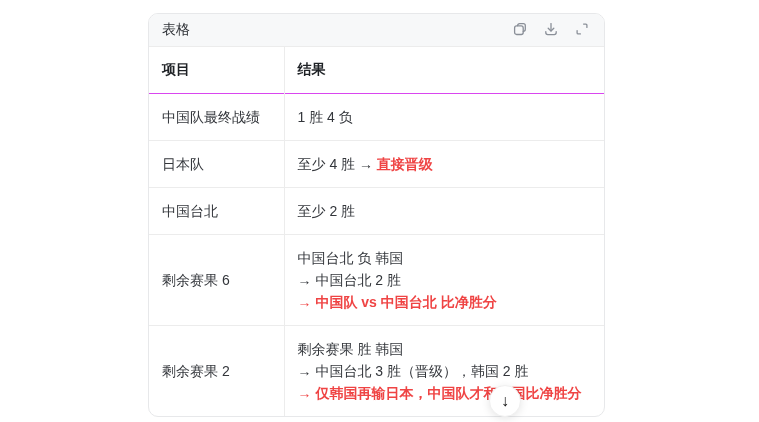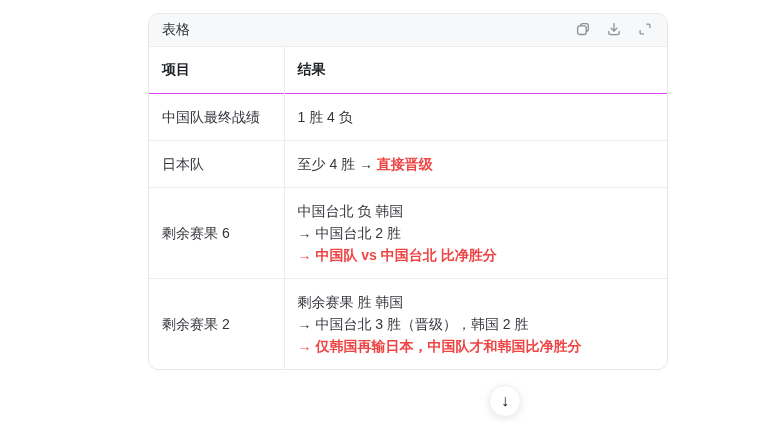--- a/index.html
+++ b/index.html
@@ -10,21 +10,21 @@
     background: #ffffff;
     overflow: hidden;
     font-family: "Liberation Sans", "DejaVu Sans", sans-serif;
   }
   .stage { position: relative; width: 759px; height: 422px; }
 
   .panel {
     position: absolute;
     left: 148px;
     top: 13px;
-    width: 520px;
+    width: 457px;
     box-sizing: border-box;
     background: #ffffff;
     border: 1px solid #e7e8ea;
     border-radius: 10px;
     overflow: hidden;
   }
   .panel-header {
     height: 33px;
     box-sizing: border-box;
     background: #f7f8f9;
@@ -155,20 +155,26 @@
               <div class="line"><span>1 胜 4 负</span></div>
             </td>
           </tr>
           <tr>
             <td>日本队</td>
             <td>
               <div class="line"><span>至少 4 胜 → </span><span class="b">直接晋级</span></div>
             </td>
           </tr>
           <tr>
+            <td>中国台北</td>
+            <td>
+              <div class="line"><span>至少 2 胜</span></div>
+            </td>
+          </tr>
+          <tr>
             <td>剩余赛果 6</td>
             <td>
               <div class="line"><span>中国台北 负 韩国</span></div>
               <div class="line"><span>→ 中国台北 2 胜</span></div>
               <div class="line"><span class="b">→ 中国队 vs 中国台北 比净胜分</span></div>
             </td>
           </tr>
           <tr>
             <td>剩余赛果 2</td>
             <td>

